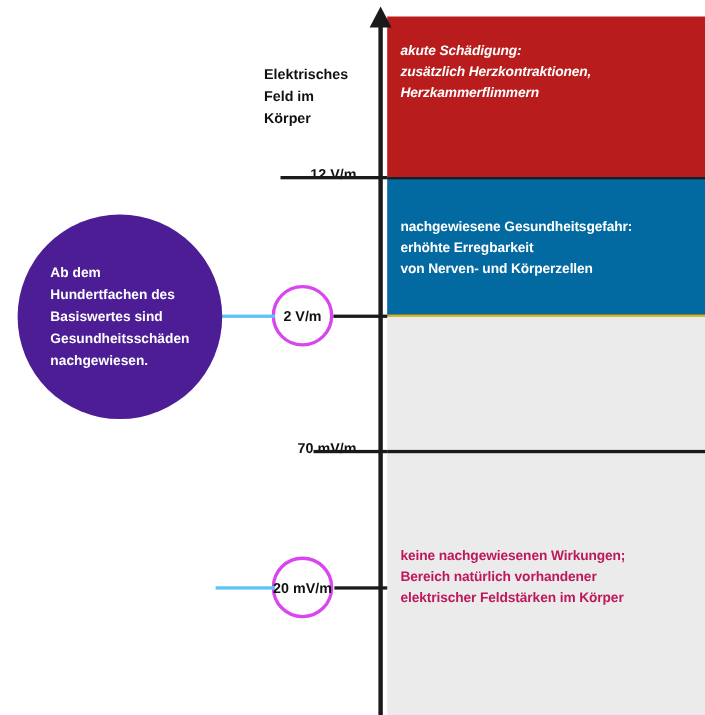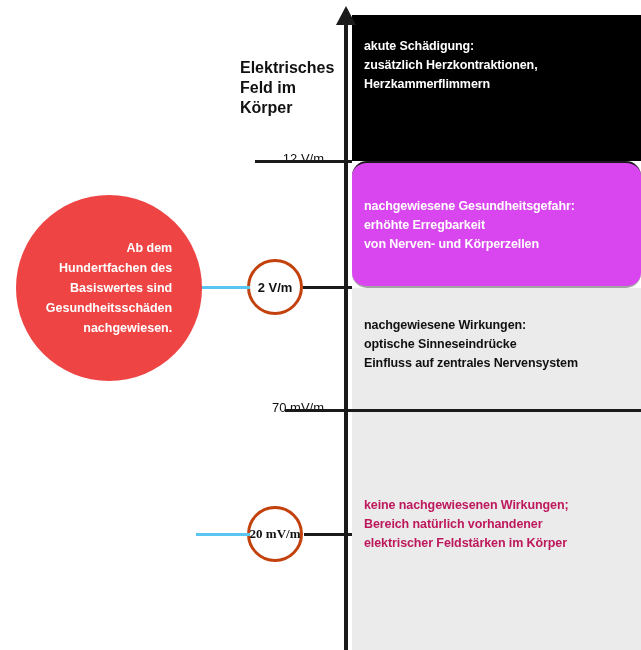--- a/index.html
+++ b/index.html
@@ -31,33 +31,33 @@
     right: 8px;
     font-size: 12.5px;
     font-weight: bold;
     line-height: 19px;
     letter-spacing: -0.1px;
     white-space: pre-line;
   }
   .band-red {
     top: 15px;
     height: 146px;
-    background: #000000;
+    background: #b91c1c;
+    font-style: italic;
   }
   .band-red .band-text {
     top: 22px;
     color: #ffffff;
   }
   .band-dark {
     top: 161px;
     height: 127px;
-    background: #d946ef;
+    background: #0369a1;
     border-top: 2px solid #1a1a1a;
-    border-bottom: 2px solid #a3a3a3;
-    border-radius: 15px;
+    border-bottom: 2px solid #eab308;
   }
   .band-dark .band-text {
     top: 34px;
     color: #ffffff;
   }
   .band-light {
     top: 288px;
     height: 362px;
     background: #ebebeb;
   }
@@ -98,32 +98,32 @@
     border-right: 10px solid transparent;
     border-bottom: 19px solid #1a1a1a;
   }
 
   
   .axis-heading {
     position: absolute;
     left: 240px;
     top: 58px;
     width: 100px;
-    font-size: 16px;
+    font-size: 13px;
     font-weight: bold;
     line-height: 20px;
     color: #111111;
     white-space: pre-line;
   }
 
   
   .tick-label {
     position: absolute;
     font-size: 13px;
-    font-weight: normal;
+    font-weight: bold;
     color: #111111;
     text-align: right;
     white-space: nowrap;
   }
   .tick-line {
     position: absolute;
     height: 3px;
     background: #1a1a1a;
   }
   .tick-12 { left: 238px; top: 151px; width: 86px; }
@@ -133,42 +133,42 @@
   .tick-2-line  { left: 303px; top: 286px; width: 49px; }
   .tick-20-line { left: 304px; top: 533px; width: 48px; }
 
   
   .marker {
     position: absolute;
     width: 56px;
     height: 56px;
     border-radius: 50%;
     background: #ffffff;
-    border: 3px solid #c2410c;
+    border: 3px solid #d946ef;
     box-sizing: border-box;
     display: flex;
     align-items: center;
     justify-content: center;
     font-size: 13px;
     font-weight: bold;
     color: #111111;
     white-space: nowrap;
   }
   .marker-2  { left: 247px; top: 259px; }
-  .marker-20 { left: 247px; top: 506px; font-family: Liberation Serif, serif; }
+  .marker-20 { left: 247px; top: 506px; }
 
   
   .bubble {
     position: absolute;
     border-radius: 50%;
-    background: #ef4444;
+    background: #4c1d95;
     display: flex;
     align-items: center;
     justify-content: center;
-    text-align: right;
+    text-align: left;
     color: #ffffff;
     font-size: 12.5px;
     font-weight: bold;
     line-height: 20px;
     white-space: pre-line;
     box-sizing: border-box;
     padding: 0 14px;
   }
   .bubble-top {
     left: 16px;
@@ -201,23 +201,20 @@
 Herzkammerflimmern</div>
   </div>
 
   <div class="band band-dark">
     <div class="band-text">nachgewiesene Gesundheitsgefahr:
 erhöhte Erregbarkeit
 von Nerven- und Körperzellen</div>
   </div>
 
   <div class="band band-light">
-    <div class="band-text band-light-text-a">nachgewiesene Wirkungen:
-optische Sinneseindrücke
-Einfluss auf zentrales Nervensystem</div>
     <div class="band-text band-light-text-b">keine nachgewiesenen Wirkungen;
 Bereich natürlich vorhandener
 elektrischer Feldstärken im Körper</div>
   </div>
 
   <div class="light-divider"></div>
 
   <div class="axis-line"></div>
   <div class="axis-arrow"></div>
 

